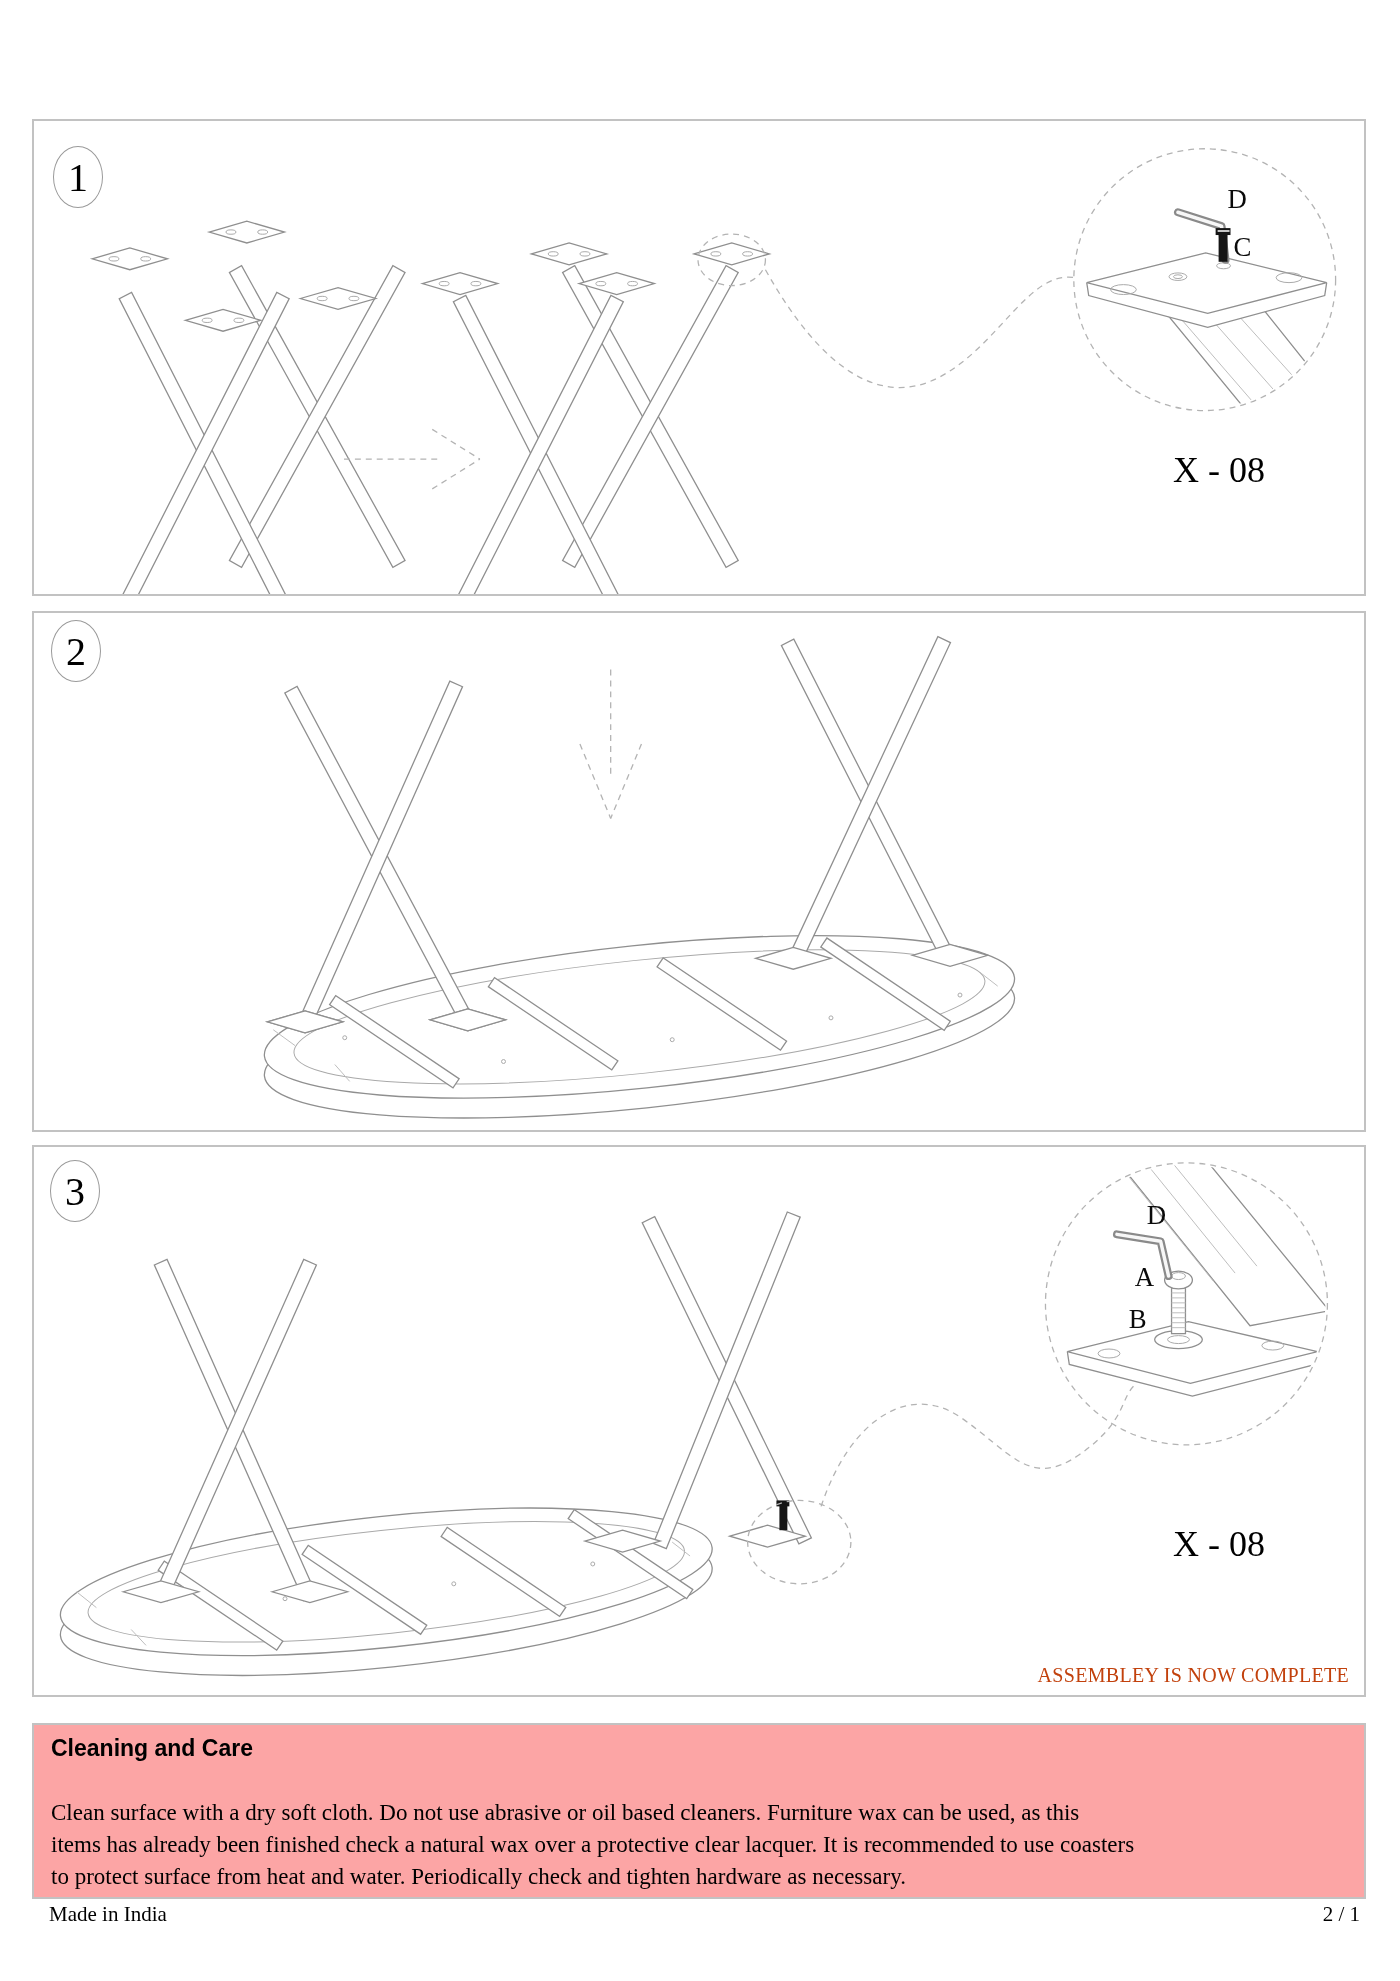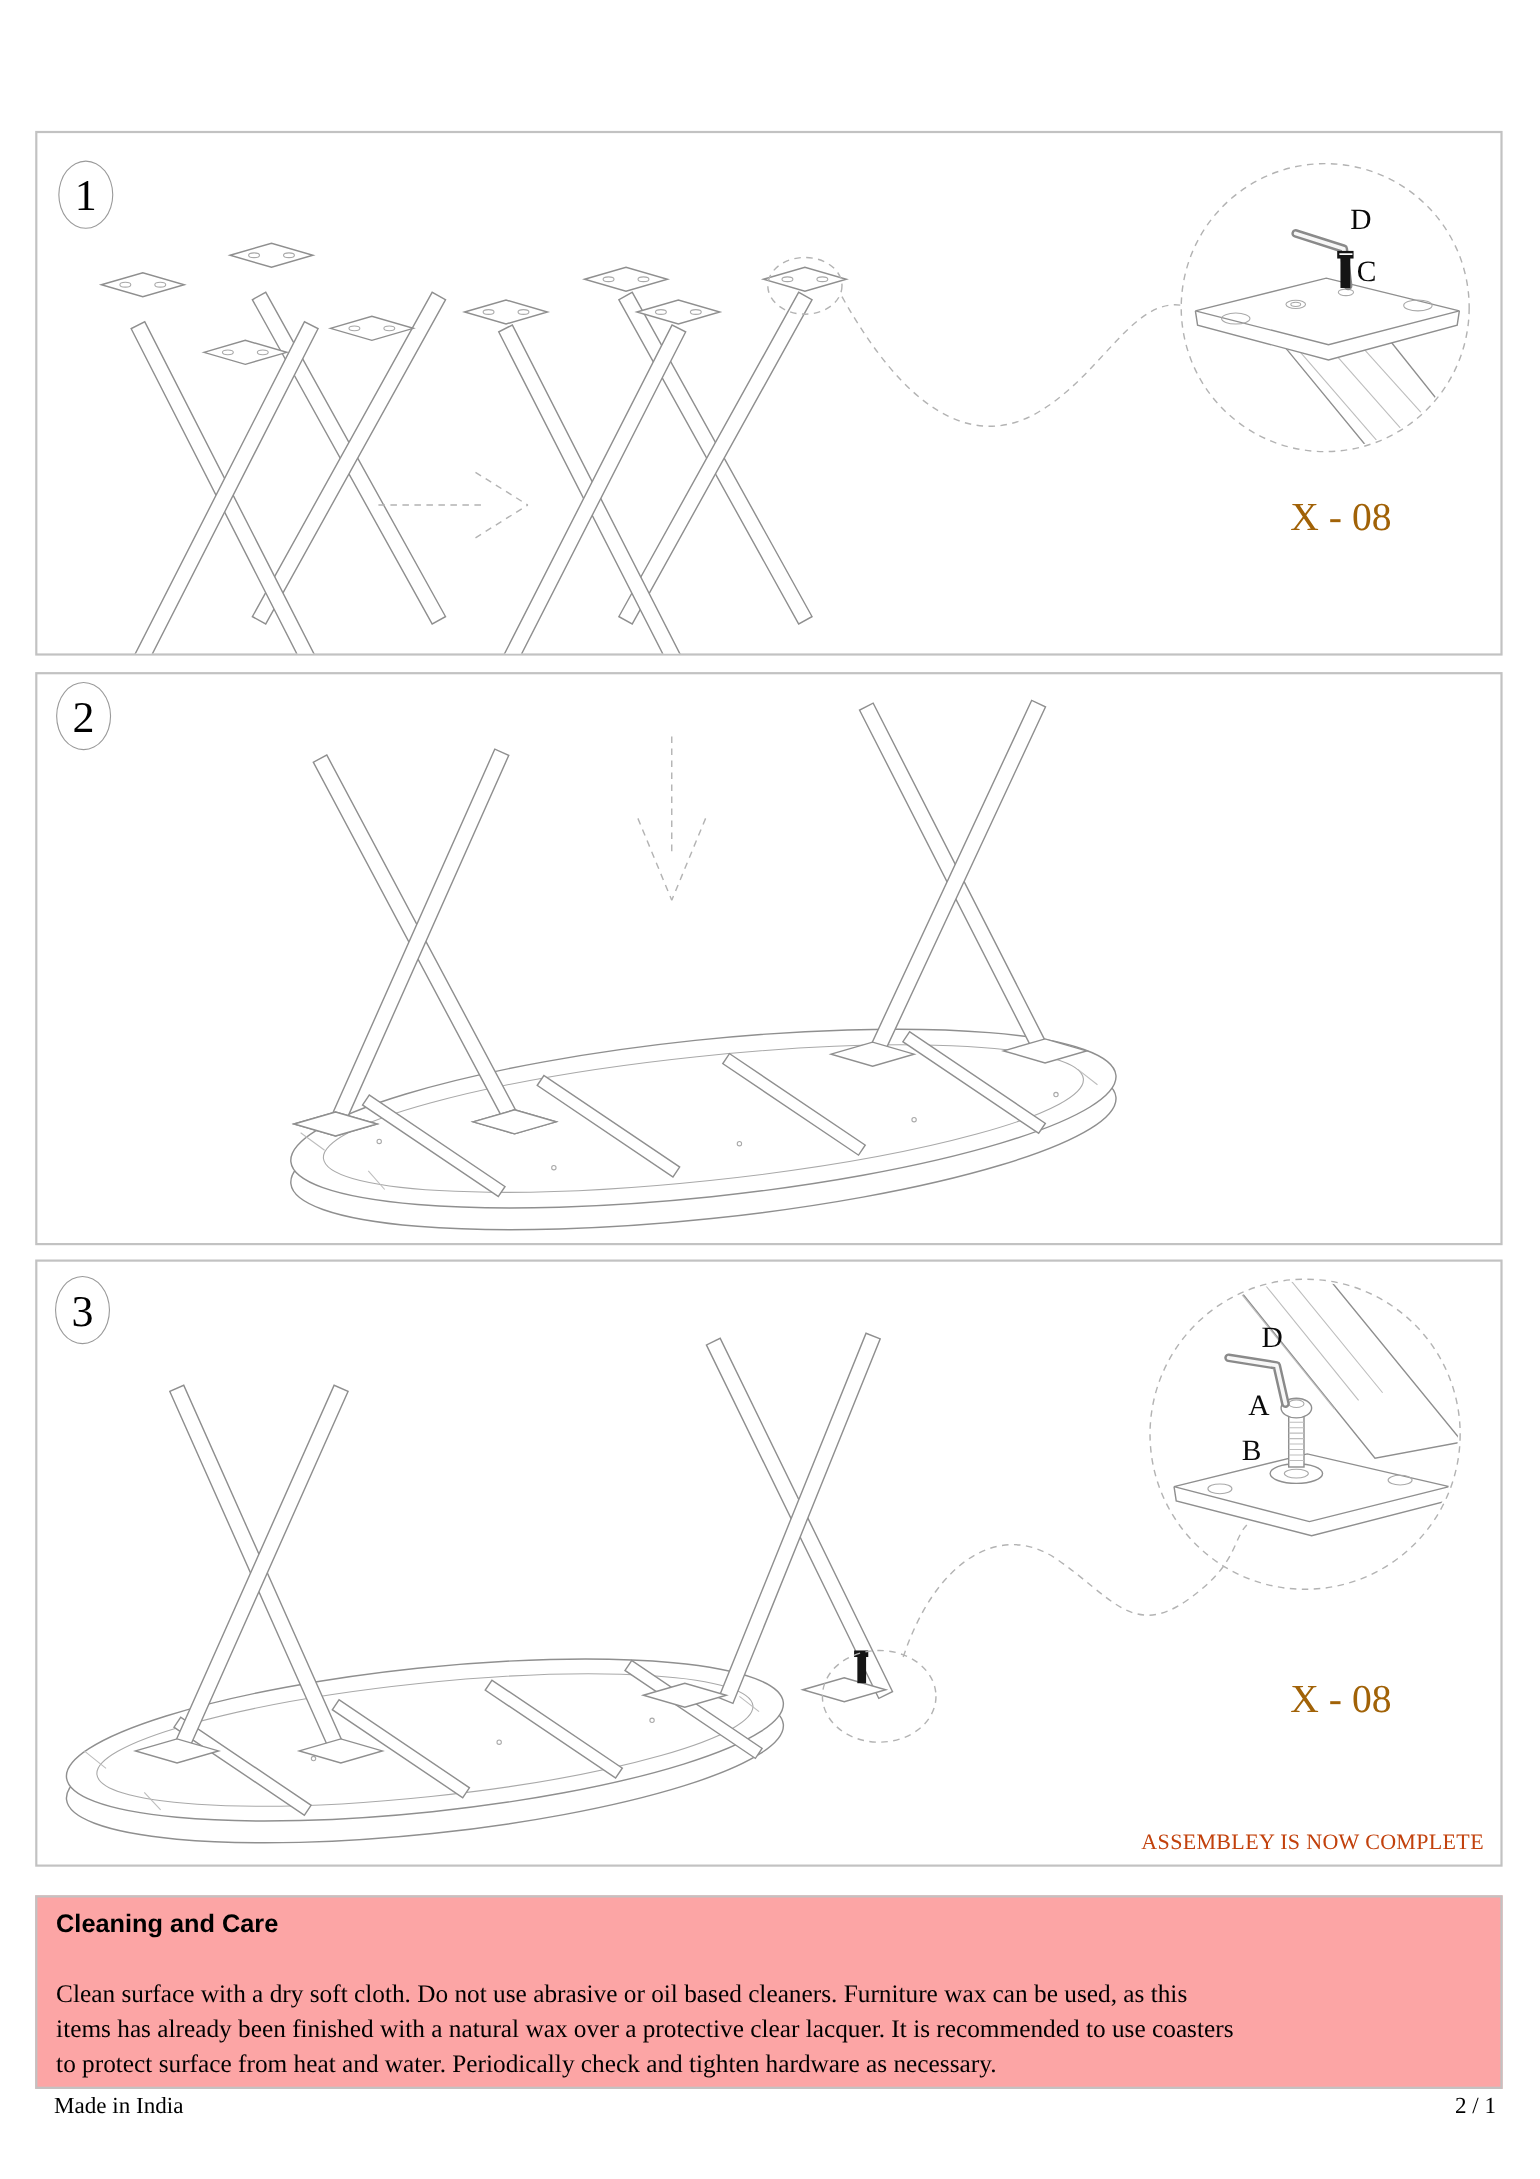--- a/index.html
+++ b/index.html
@@ -12,21 +12,21 @@
     border:2px solid #c2c2c2; box-sizing:border-box; background:#fff;
   }
   .panel svg.fig { position:absolute; left:0; top:0; width:100%; height:100%; }
   .step-badge {
     position:absolute; width:48px; height:60px; border:1.6px solid #9a9a9a;
     border-radius:50%; display:flex; align-items:center; justify-content:center;
     font-family:"Liberation Serif", serif; font-size:40px; color:#000; background:#fff; z-index:3;
   }
   .part-code {
     position:absolute; font-family:"Liberation Serif", serif; font-size:36px;
-    color:#a16207; width:200px; text-align:center; z-index:3;
+    color:#000000; width:200px; text-align:center; z-index:3;
   }
   .complete-text {
     position:absolute; right:15px; bottom:8px; font-family:"Liberation Serif", serif;
     font-size:20px; color:#c2410c; z-index:3; letter-spacing:0.3px;
   }
   .care-box {
     position:absolute; left:32px; top:1723px; width:1334px; height:176px;
     border:2px solid #c2c2c2; box-sizing:border-box; background:#fca5a5;
   }
   .care-title {
@@ -278,21 +278,21 @@
     </svg>
 
     <div class="part-code" style="left:1085px; top:376px;">X - 08</div>
     <div class="complete-text">ASSEMBLEY IS NOW COMPLETE</div>
   </div>
 
   <div class="care-box">
     <h2 class="care-title">Cleaning and Care</h2>
     <div class="care-lines">
       <div class="care-line">Clean surface with a dry soft cloth. Do not use abrasive or oil based cleaners. Furniture wax can be used, as this</div>
-      <div class="care-line">items has already been finished with a natural wax over a protective clear lacquer. It is recommended to use coasters</div>
+      <div class="care-line">items has already been finished check a natural wax over a protective clear lacquer. It is recommended to use coasters</div>
       <div class="care-line">to protect surface from heat and water. Periodically check and tighten hardware as necessary.</div>
     </div>
   </div>
 
   <div class="footer">
     <span class="made-in">Made in India</span>
     <span class="page-num">2 / 1</span>
   </div>
 
 </div>

